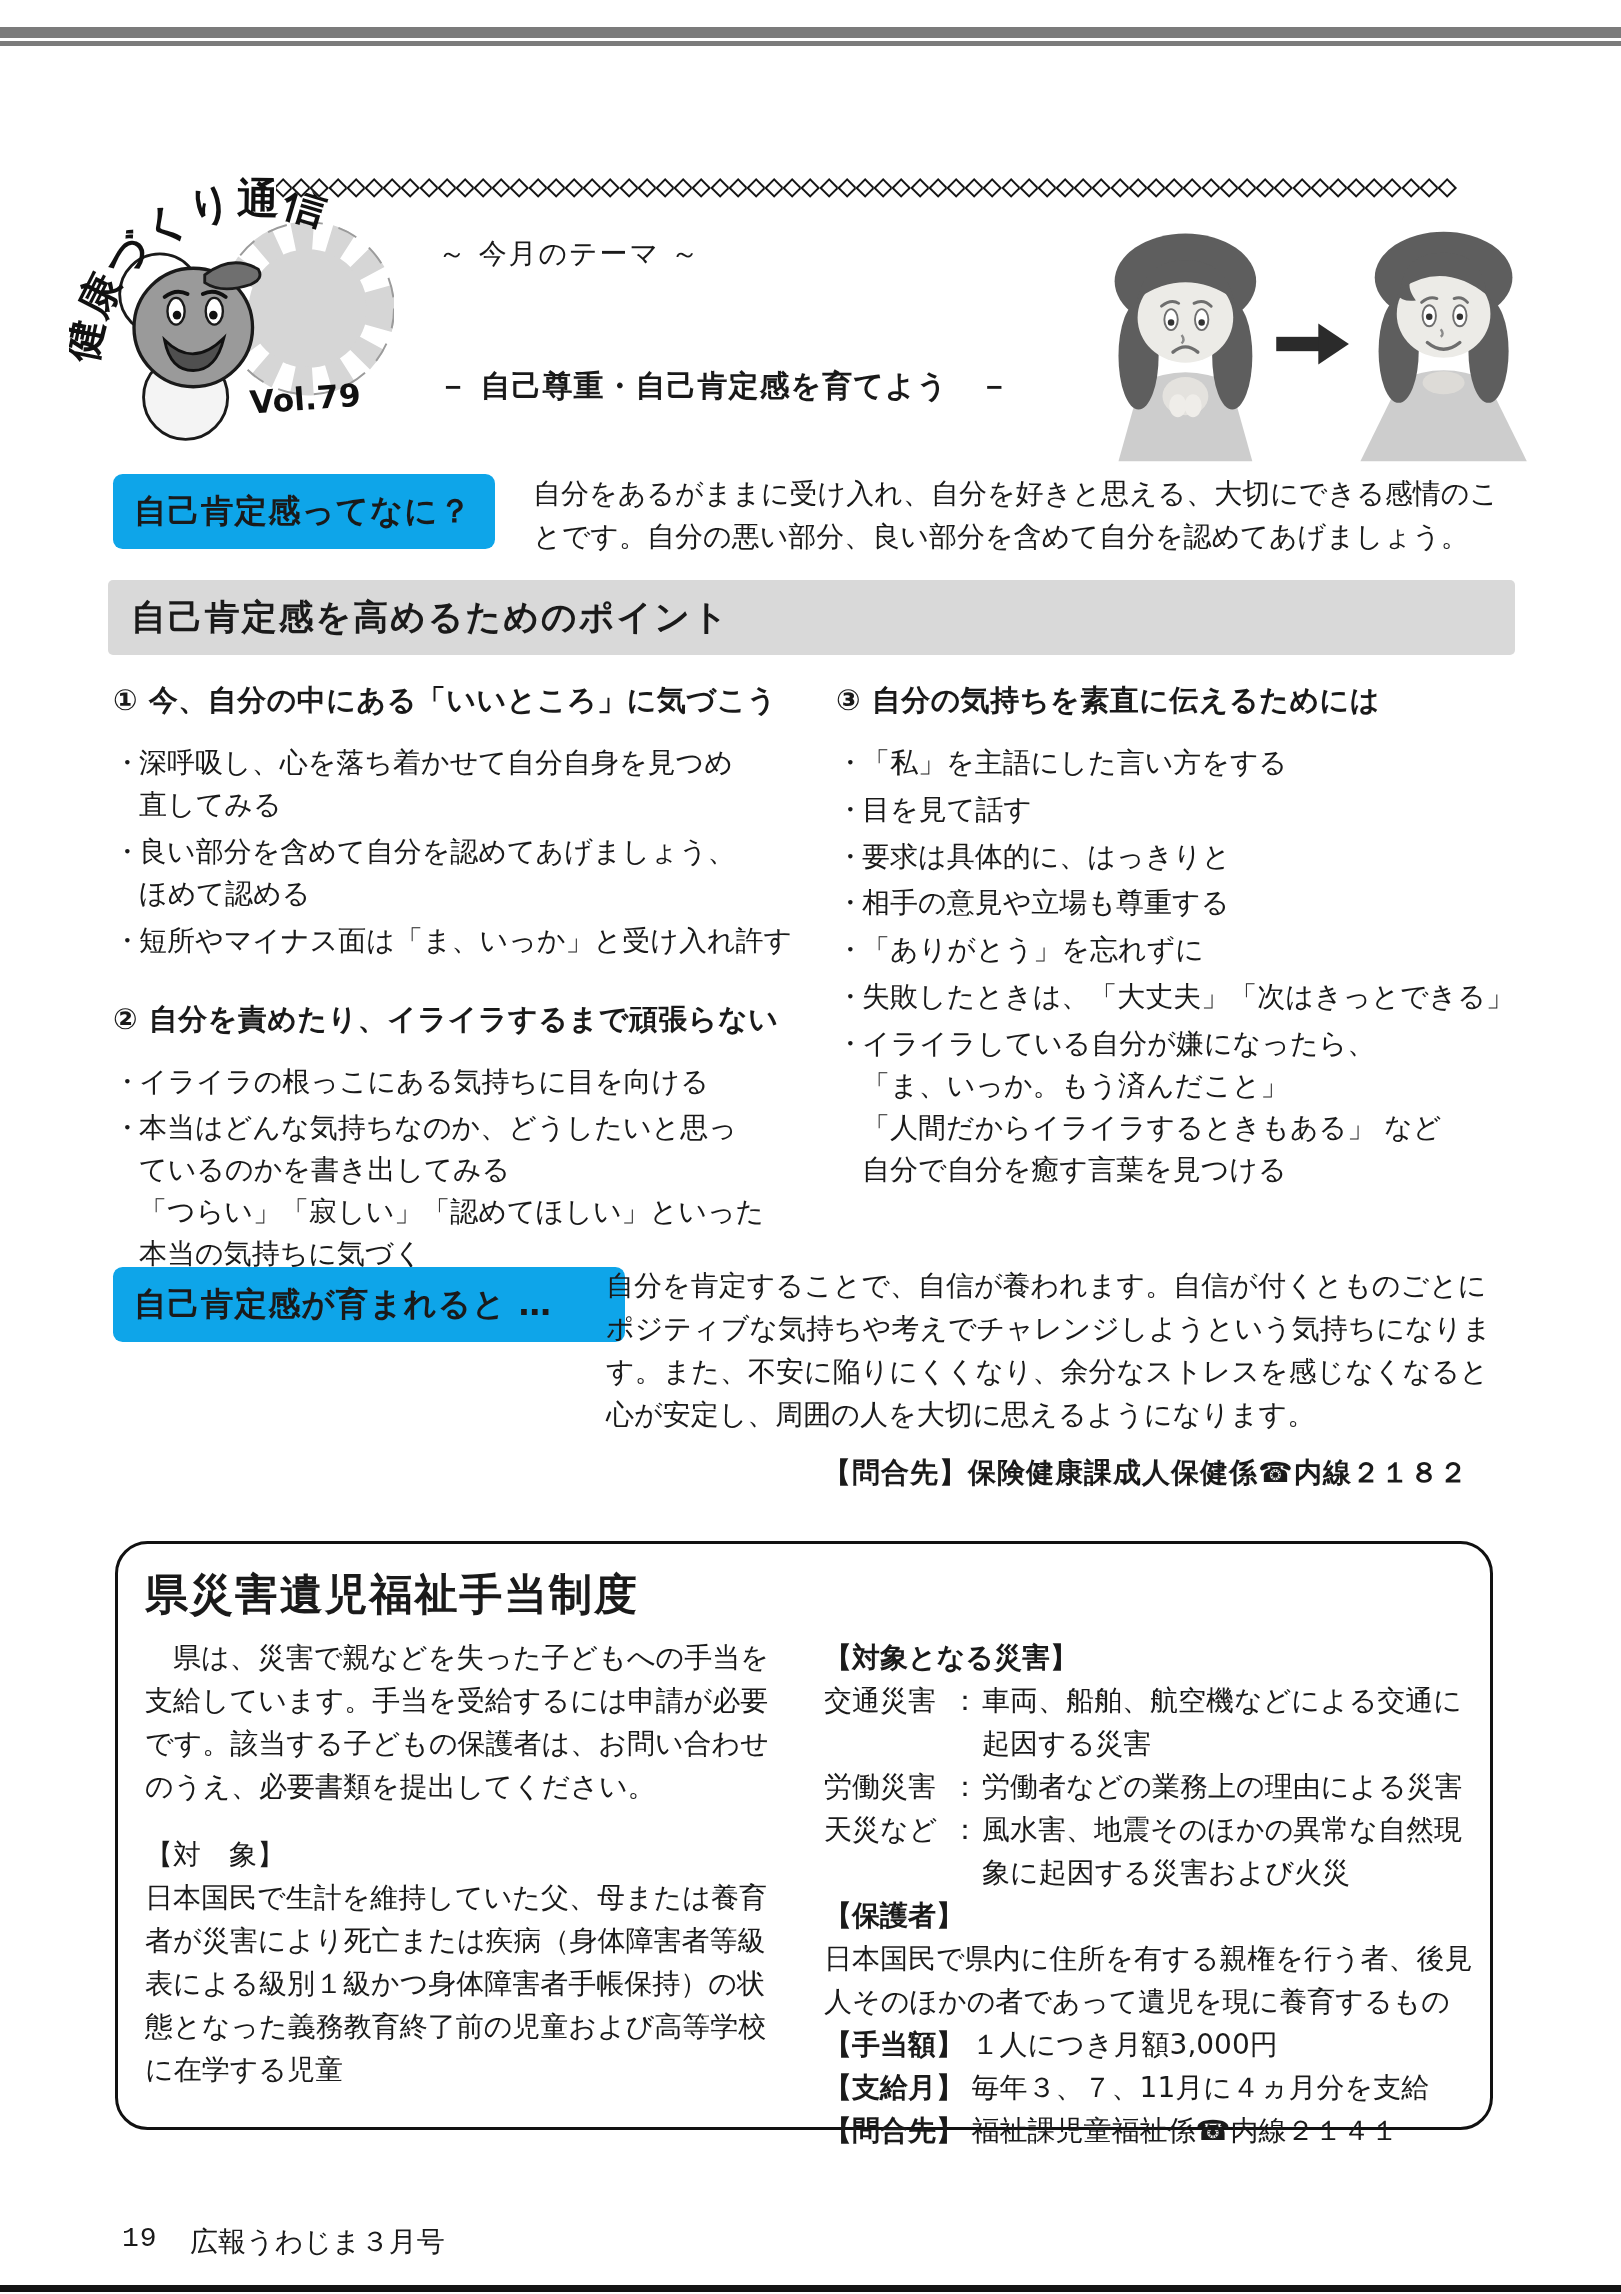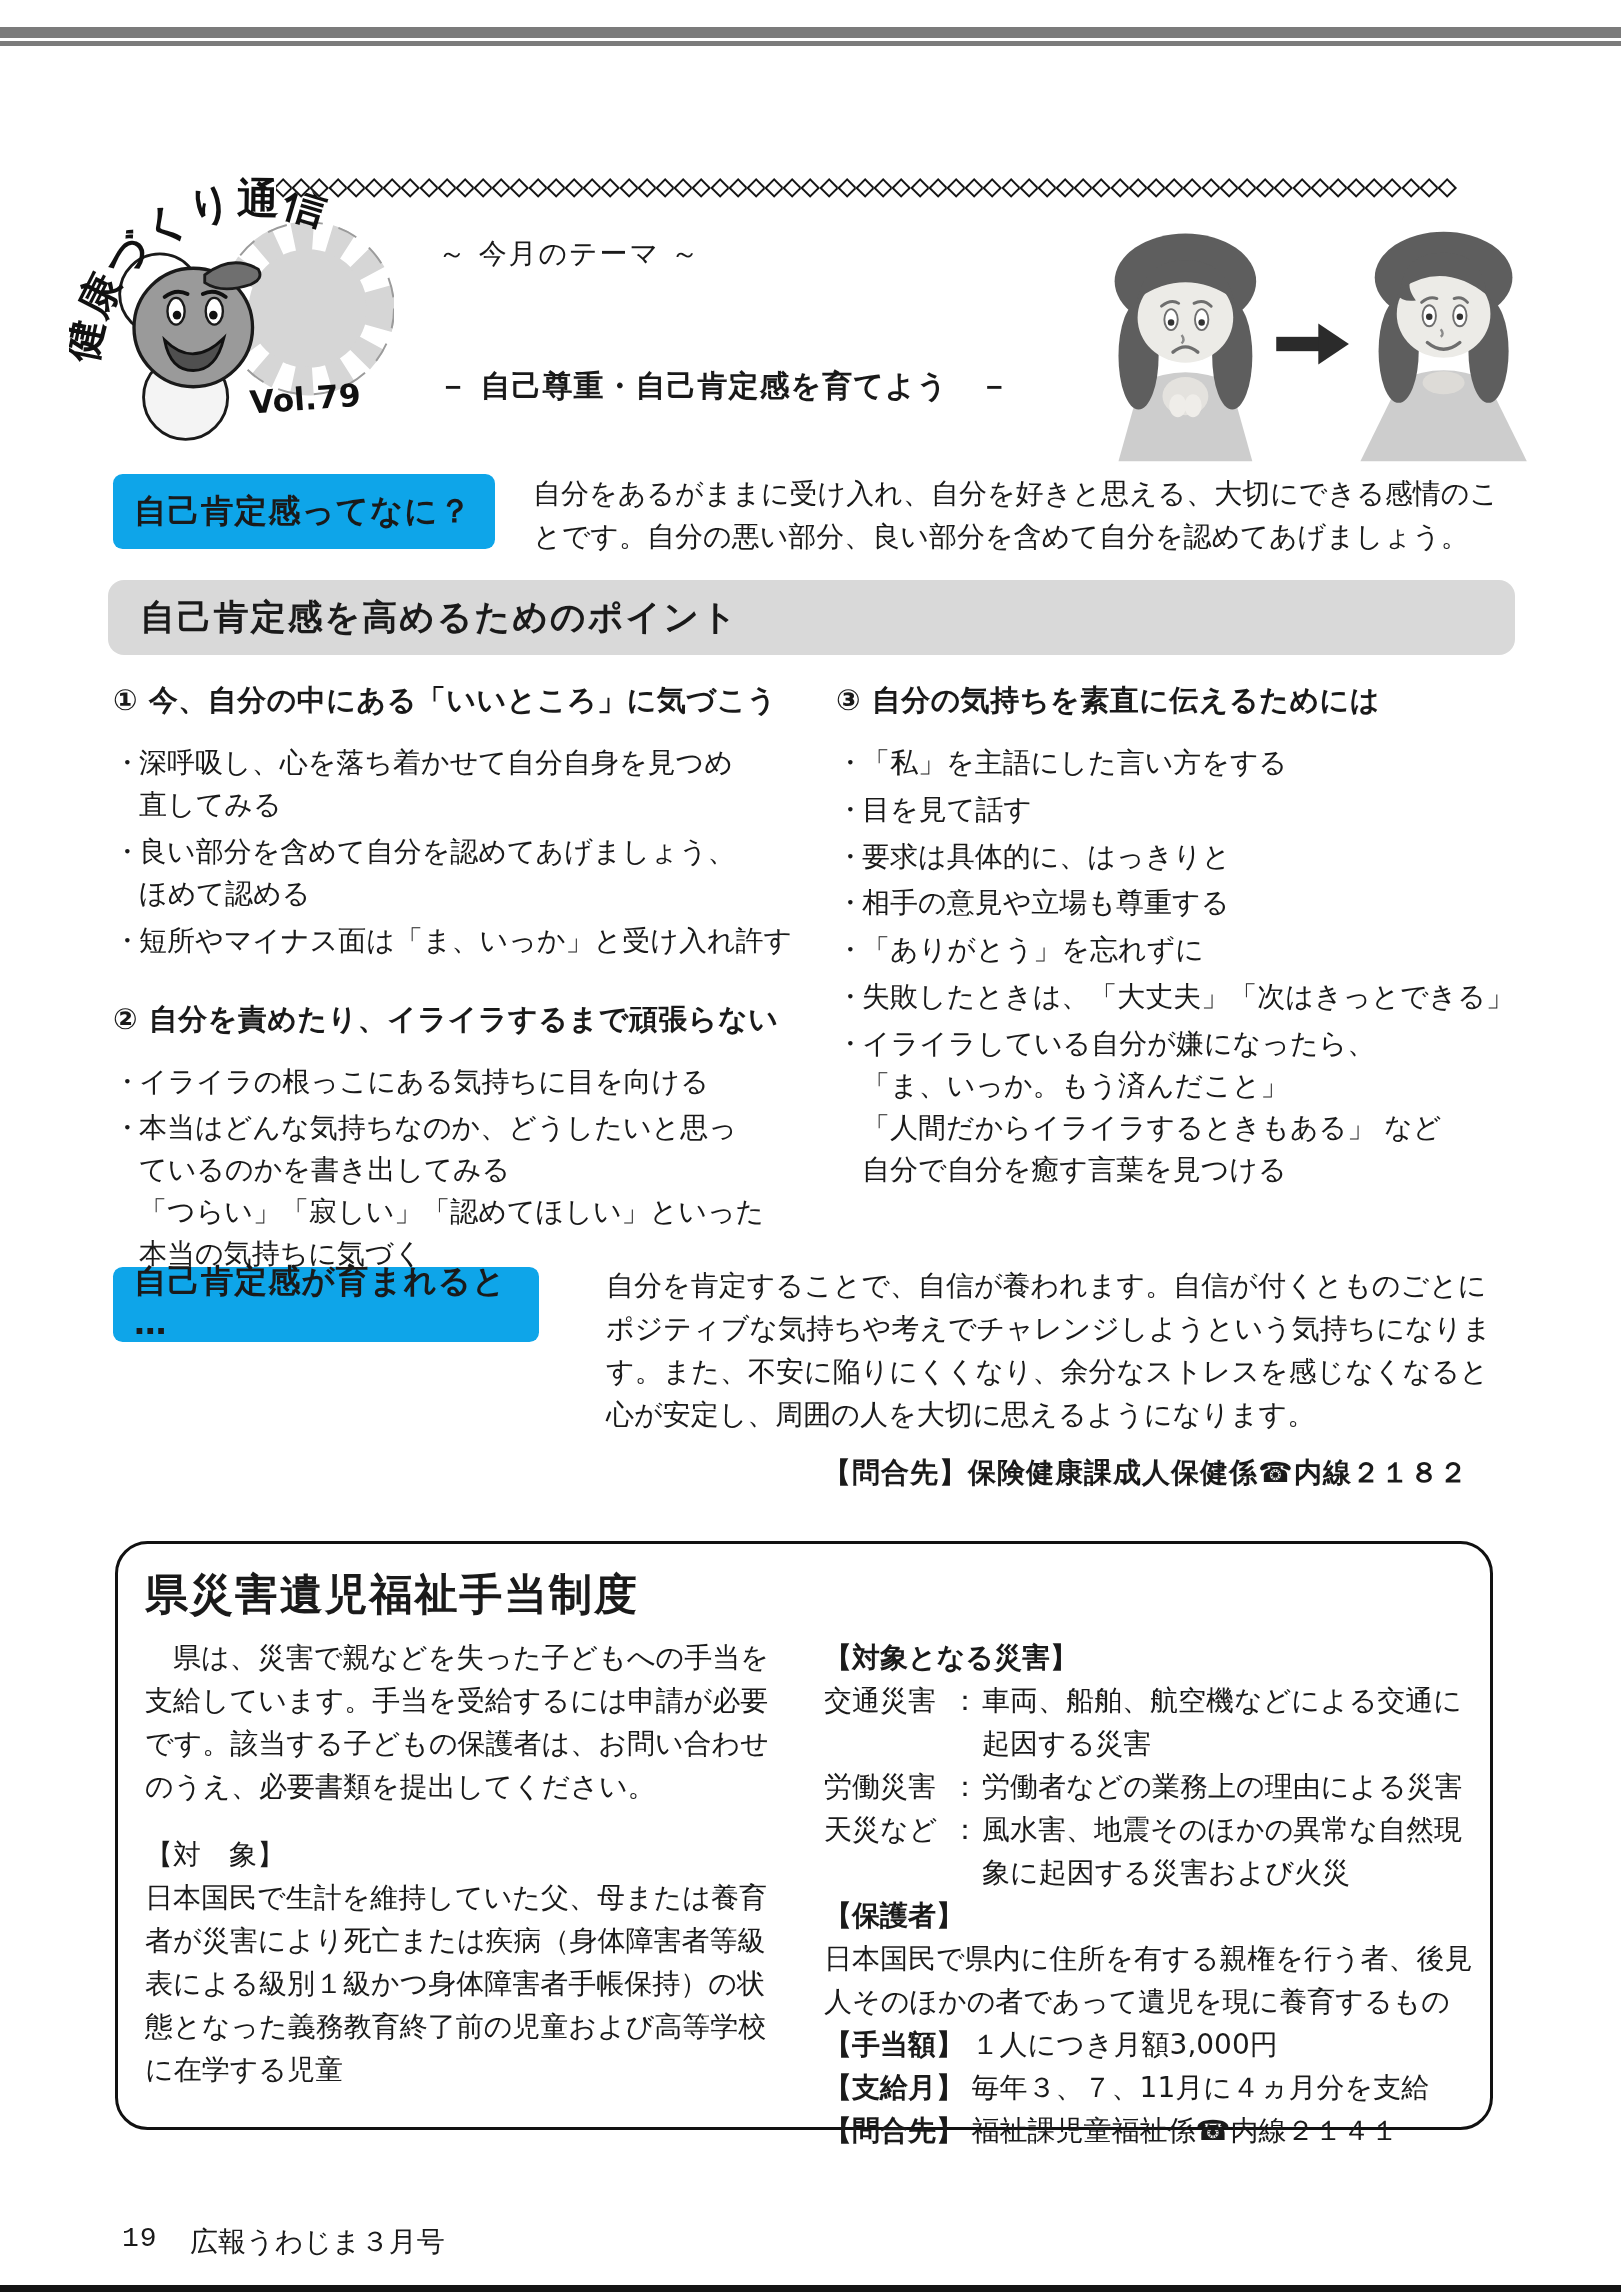--- a/index.html
+++ b/index.html
@@ -30,36 +30,36 @@
 
   
   .girls{left:1085px;top:222px;width:459px;height:244px;}
 
   
   .label-box{background:#0ea5e9;border-radius:9.6px;display:flex;align-items:center;padding-left:21px;box-sizing:border-box;}
   .what-box{left:113px;top:474px;width:382px;height:75px;}
   .label-box .label-text{font-size:32.5px;font-weight:bold;letter-spacing:1px;}
   .what-body{left:533px;top:472px;width:1013px;font-size:28px;line-height:43px;}
 
-  .points-bar{left:108px;top:580px;width:1407px;height:75px;background:#d9d9d9;border-radius:16px;
-              display:flex;align-items:center;padding-left:32px;box-sizing:border-box;}
+  .points-bar{left:108px;top:580px;width:1407px;height:75px;background:#d9d9d9;border-radius:5px;
+              display:flex;align-items:center;padding-left:23px;box-sizing:border-box;}
   .points-bar .bar-text{font-size:35px;font-weight:bold;letter-spacing:1.9px;}
 
   
   .col{font-size:28px;line-height:42px;}
   .col1{left:113px;top:679px;width:715px;}
   .col2{left:836px;top:679px;width:751px;}
   .group-heading{font-size:29px;font-weight:bold;margin-bottom:21px;letter-spacing:0.5px;}
   .group2{margin-top:36px;}
   .bullet{display:flex;margin-bottom:4.8px;}
   .bmark{width:26px;flex:none;}
   .btext{flex:1;}
 
   
-  .grow-box{left:113px;top:1267px;width:426px;height:75px;align-items:flex-end;}
+  .grow-box{left:113px;top:1267px;width:512px;height:75px;}
   .grow-body{left:606px;top:1264px;width:946px;font-size:28px;line-height:43px;}
   .contact-line{left:606px;top:1454px;width:862px;text-align:right;font-size:28px;font-weight:bold;letter-spacing:1px;}
 
   
   .allowance-box{left:115px;top:1541px;width:1378px;height:589px;border:3.8px solid #111;border-radius:32.5px;box-sizing:border-box;}
   .allow-title{left:145px;top:1566px;font-size:43px;font-weight:bold;letter-spacing:1.9px;}
   .allow-col{font-size:28px;line-height:43px;}
   .allow-left{left:145px;top:1636px;width:646px;}
   .allow-right{left:824px;top:1636px;width:654px;}
   .blabel{font-weight:bold;}

